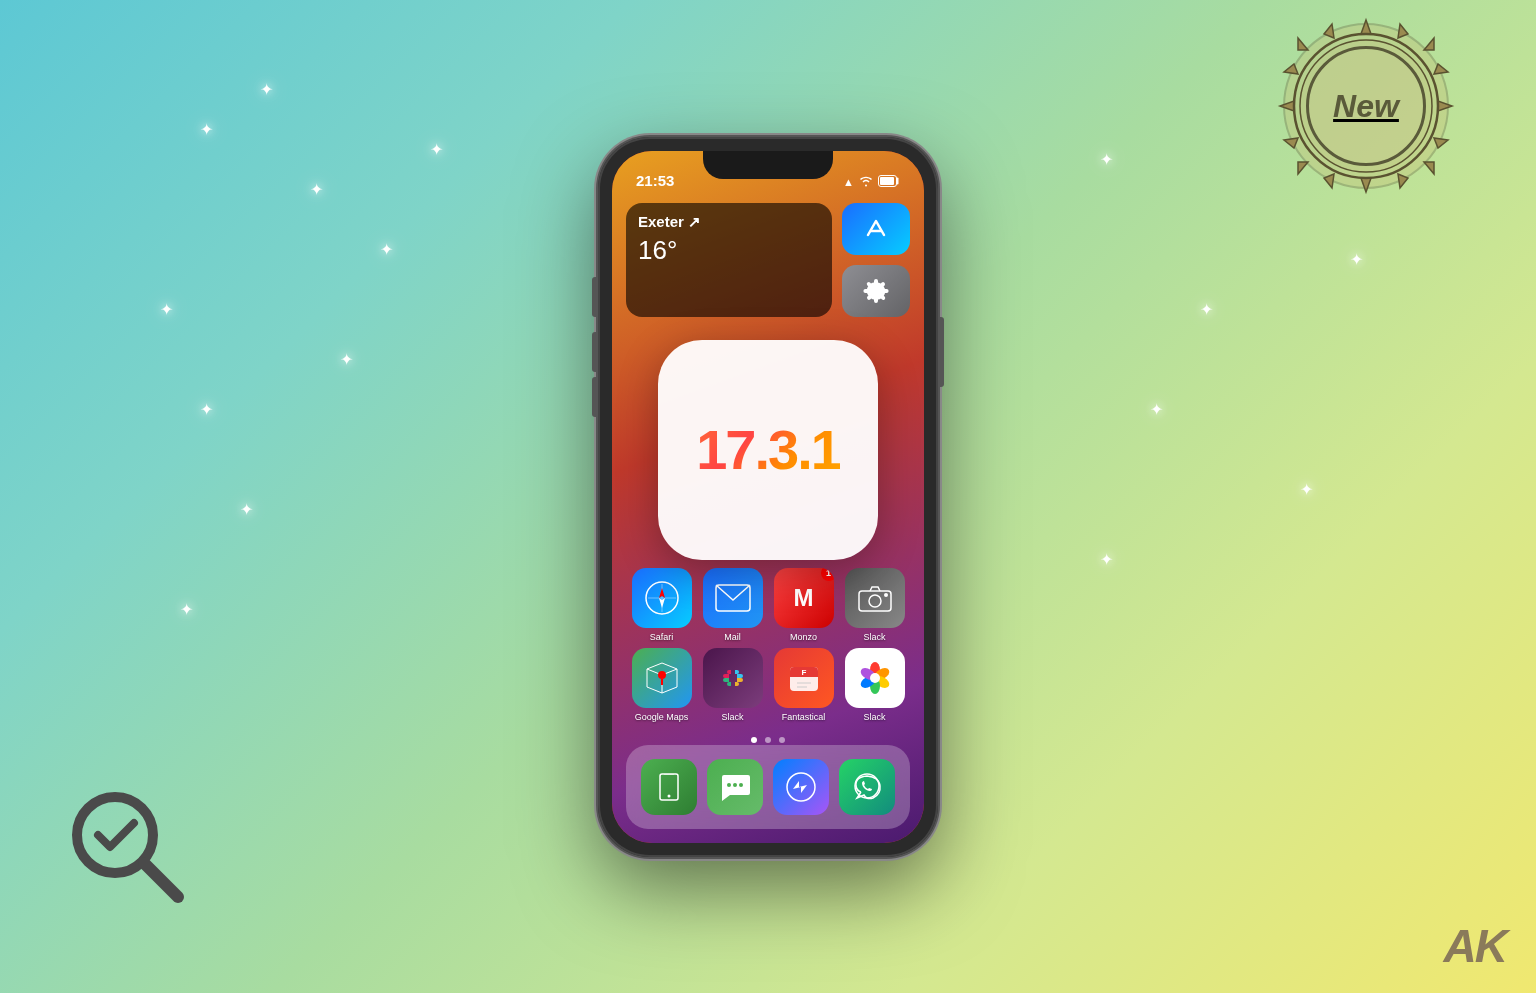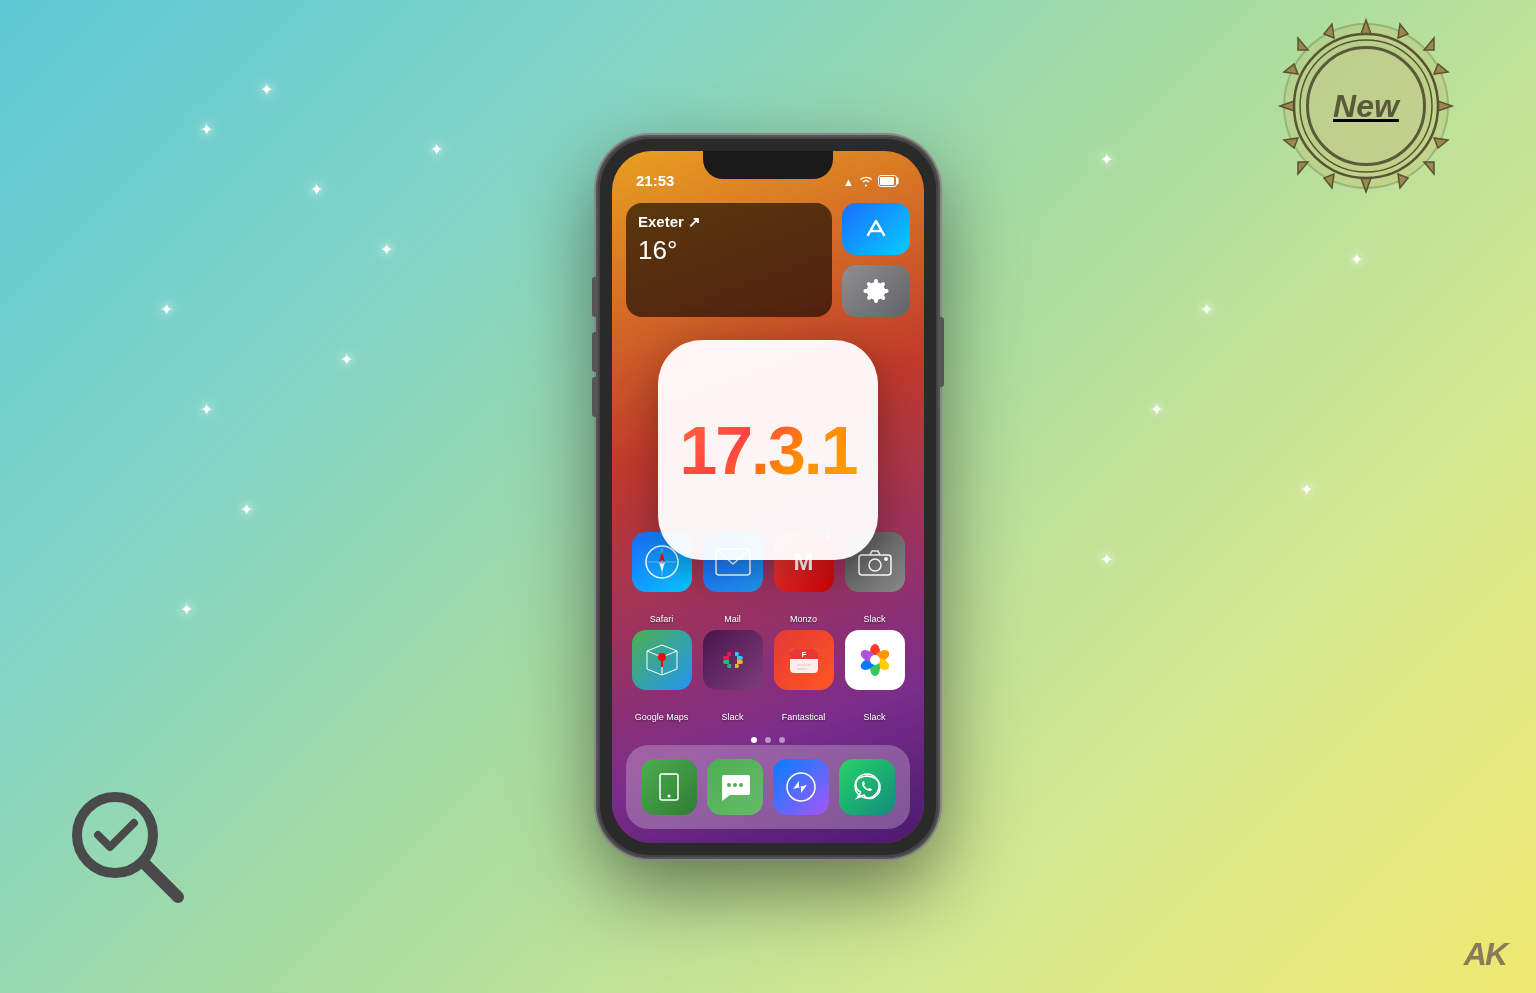--- a/index.html
+++ b/index.html
@@ -202,21 +202,21 @@
       background: rgba(255,255,255,0.95);
       border-radius: 44px;
       display: flex;
       align-items: center;
       justify-content: center;
       z-index: 15;
       box-shadow: 0 10px 40px rgba(0,0,0,0.3);
     }
 
     #ios-version-text {
-      font-size: 68px;
+      font-size: 56px;
       font-weight: 700;
       background: linear-gradient(135deg, #ff6b35 0%, #ff4444 35%, #ff8c00 65%, #ffa500 100%);
       -webkit-background-clip: text;
       -webkit-text-fill-color: transparent;
       background-clip: text;
       letter-spacing: -2px;
     }
 
     
     #app-grid {
@@ -248,21 +248,21 @@
       align-items: center;
       justify-content: center;
       font-size: 28px;
       position: relative;
       overflow: hidden;
     }
 
     .app-label {
       font-size: 9px;
       color: white;
-      margin-top: 22px;
+      margin-top: 4px;
       text-align: center;
       text-shadow: 0 1px 2px rgba(0,0,0,0.5);
     }
 
     .badge {
       position: absolute;
       top: -3px;
       right: -3px;
       background: red;
       color: white;
@@ -395,21 +395,21 @@
       left: 60px;
       width: 130px;
       height: 130px;
     }
 
     
     #ak-logo {
       position: absolute;
       bottom: 20px;
       right: 30px;
-      font-size: 32px;
+      font-size: 46px;
       font-weight: 900;
       color: #8a7a5a;
       font-style: italic;
       letter-spacing: -2px;
       margin-top: 31px;
     }
 
     
     .spark {
       position: absolute;

